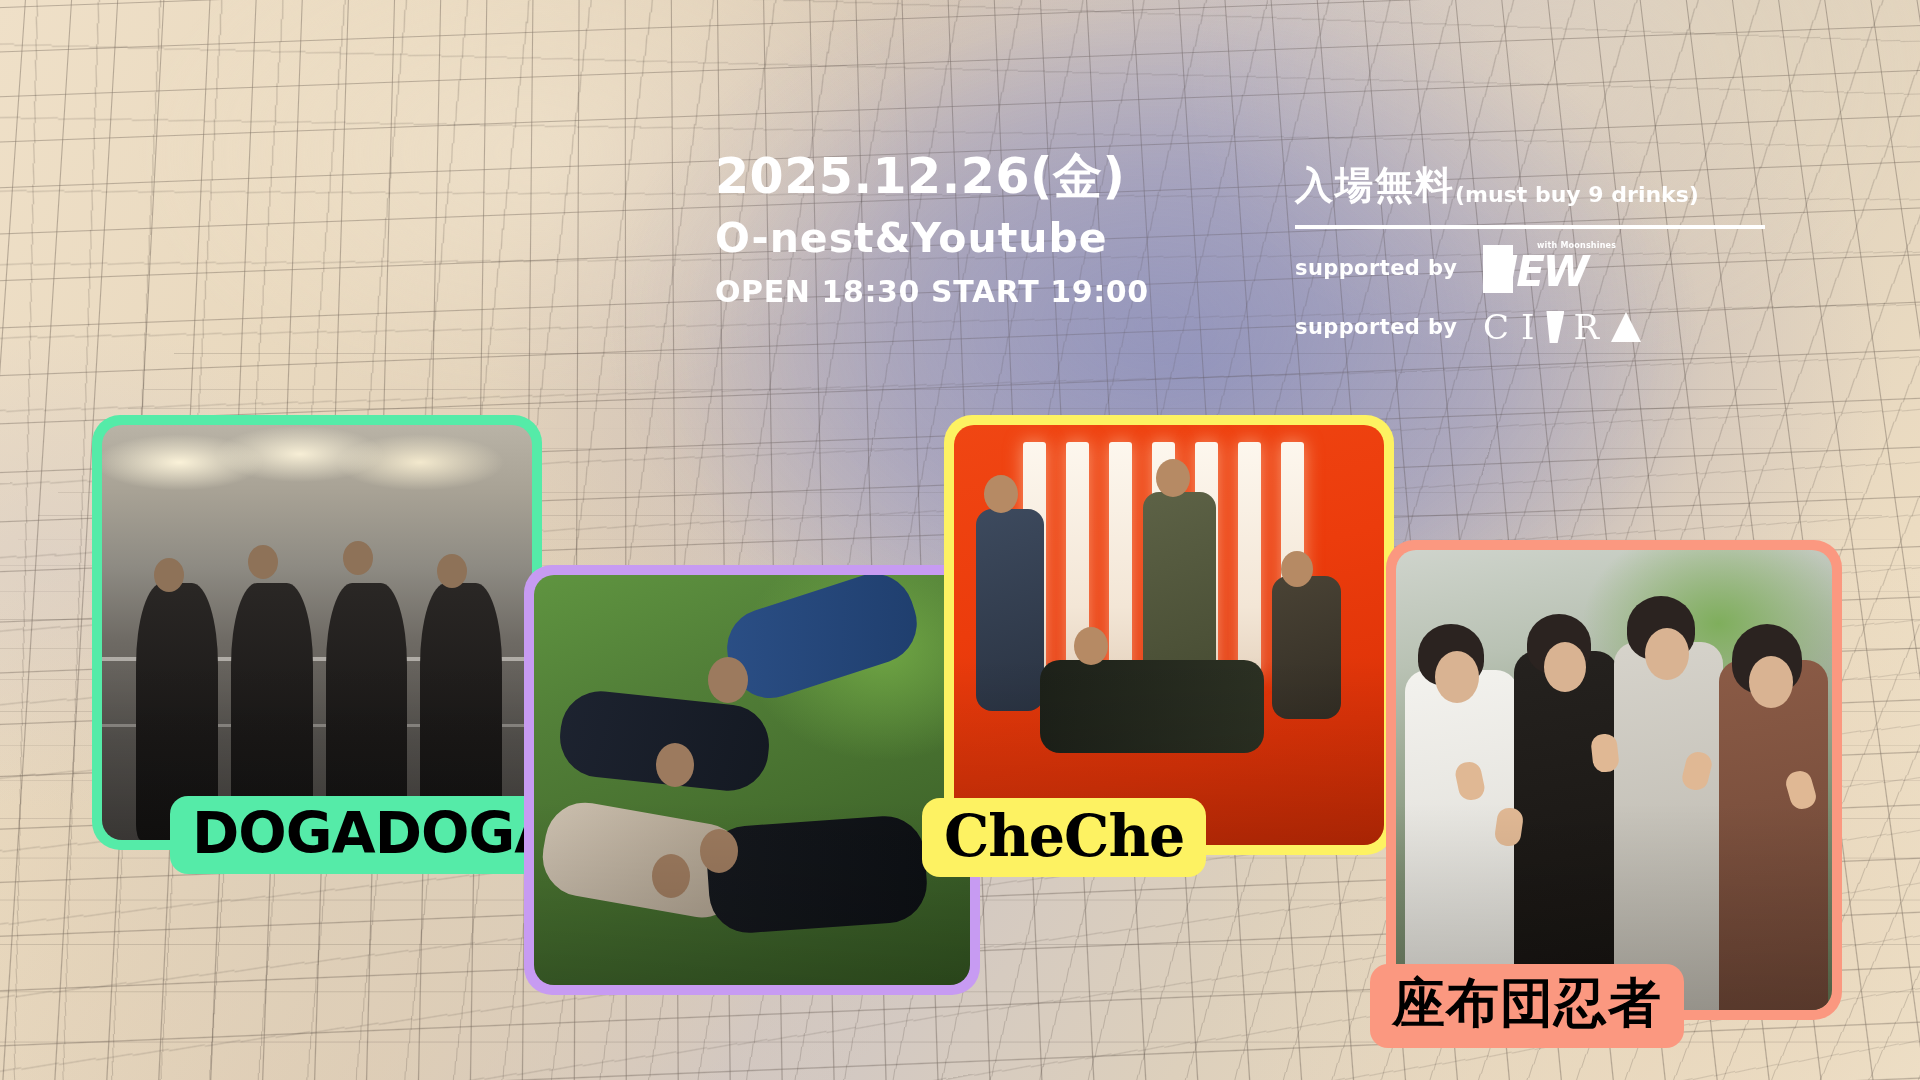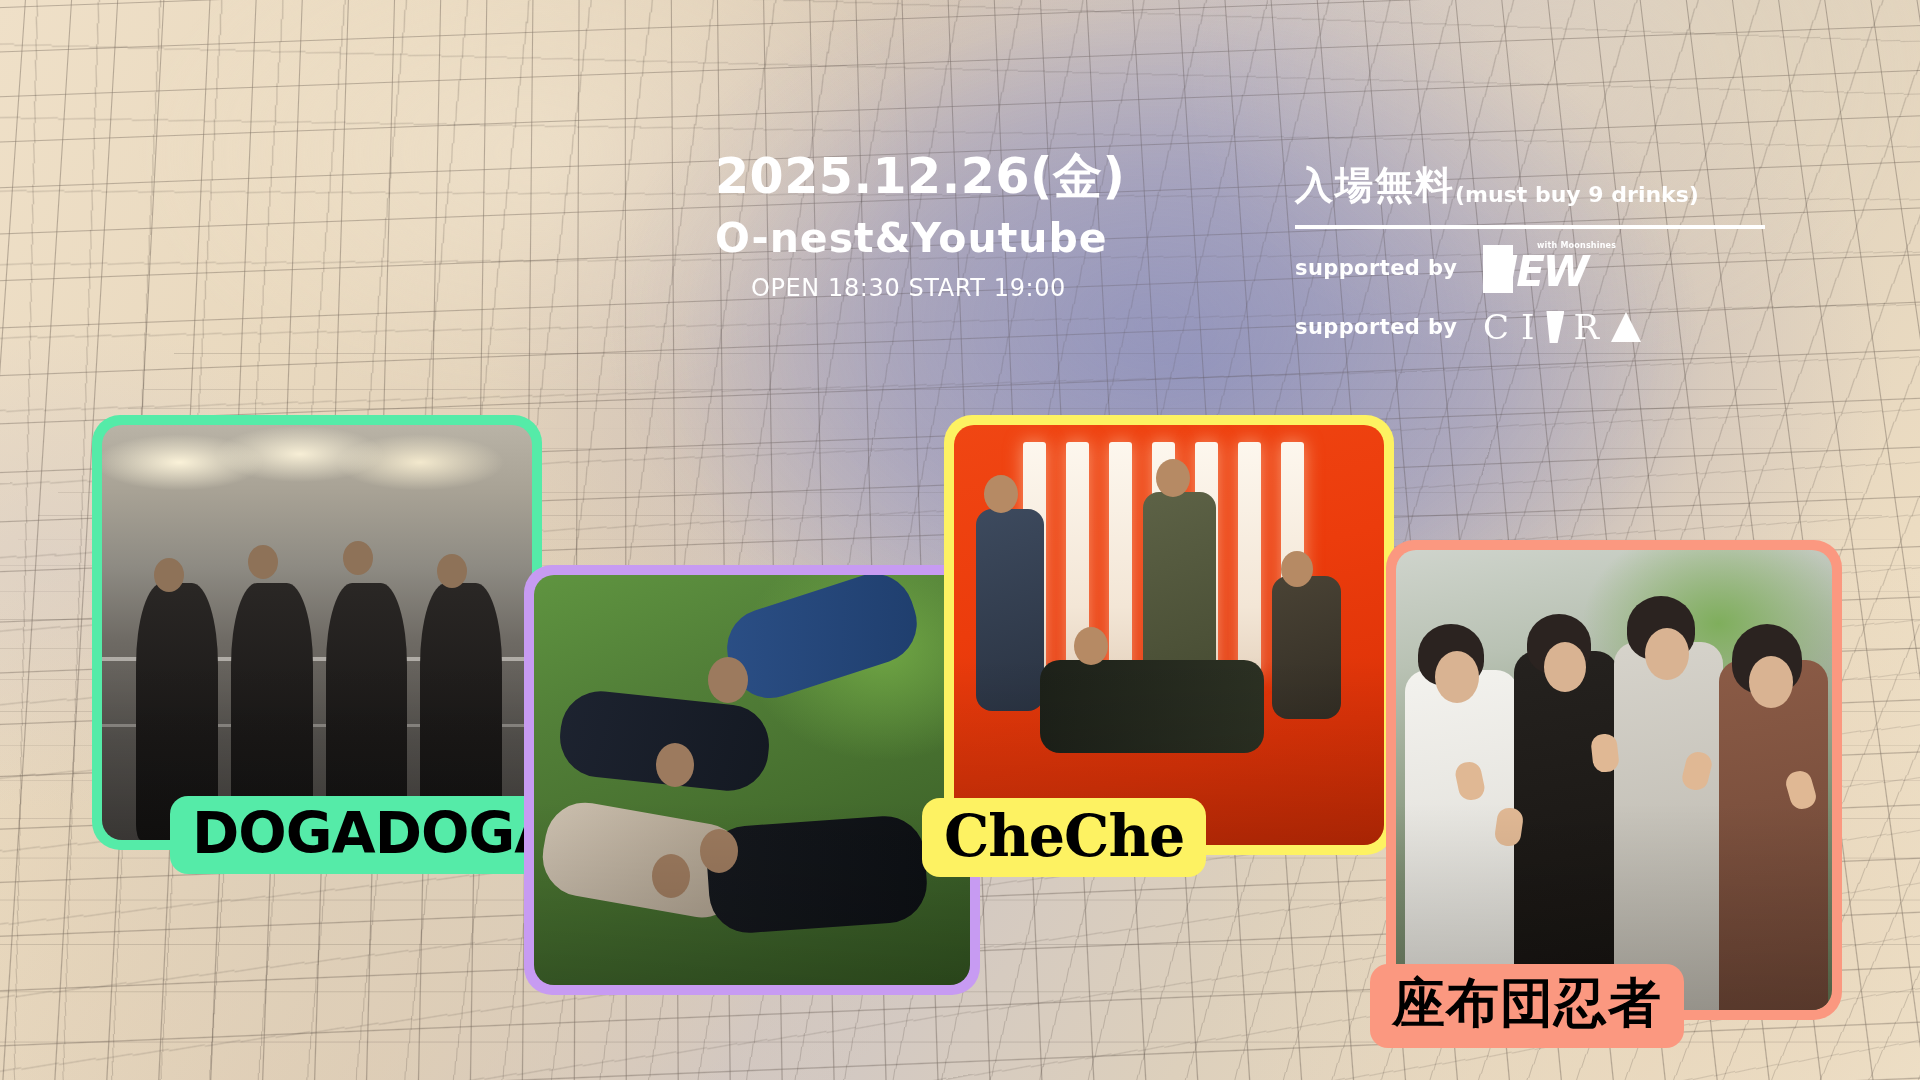--- a/index.html
+++ b/index.html
@@ -98,23 +98,22 @@
   }
   .info-date {
     font-size:49px; font-weight:700; letter-spacing:0.5px;
     font-family:"DejaVu Sans", sans-serif; line-height:1.12;
   }
   .info-venue {
     font-size:41px; font-weight:700; letter-spacing:1px; margin-top:9px;
     font-family:"DejaVu Sans", sans-serif;
   }
   .info-time {
-    font-size:24px; font-weight:400; letter-spacing:0.6px; margin-top:12px;
+    font-size:30px; font-weight:700; letter-spacing:0.6px; margin-top:12px;
     font-family:"DejaVu Sans", sans-serif;
-    margin-left:36px;
   }
 
   .credit-block {
     position:absolute; left:1295px; top:160px; z-index:6; color:#fff;
   }
   .credit-row1 { display:flex; align-items:flex-end; gap:0; }
   .credit-free { font-size:38px; font-weight:700; letter-spacing:2px;
                  font-family:"DejaVu Sans", sans-serif; }
   .credit-drinks { font-size:22px; font-weight:700; padding-bottom:4px;
                    font-family:"DejaVu Sans", sans-serif; }

